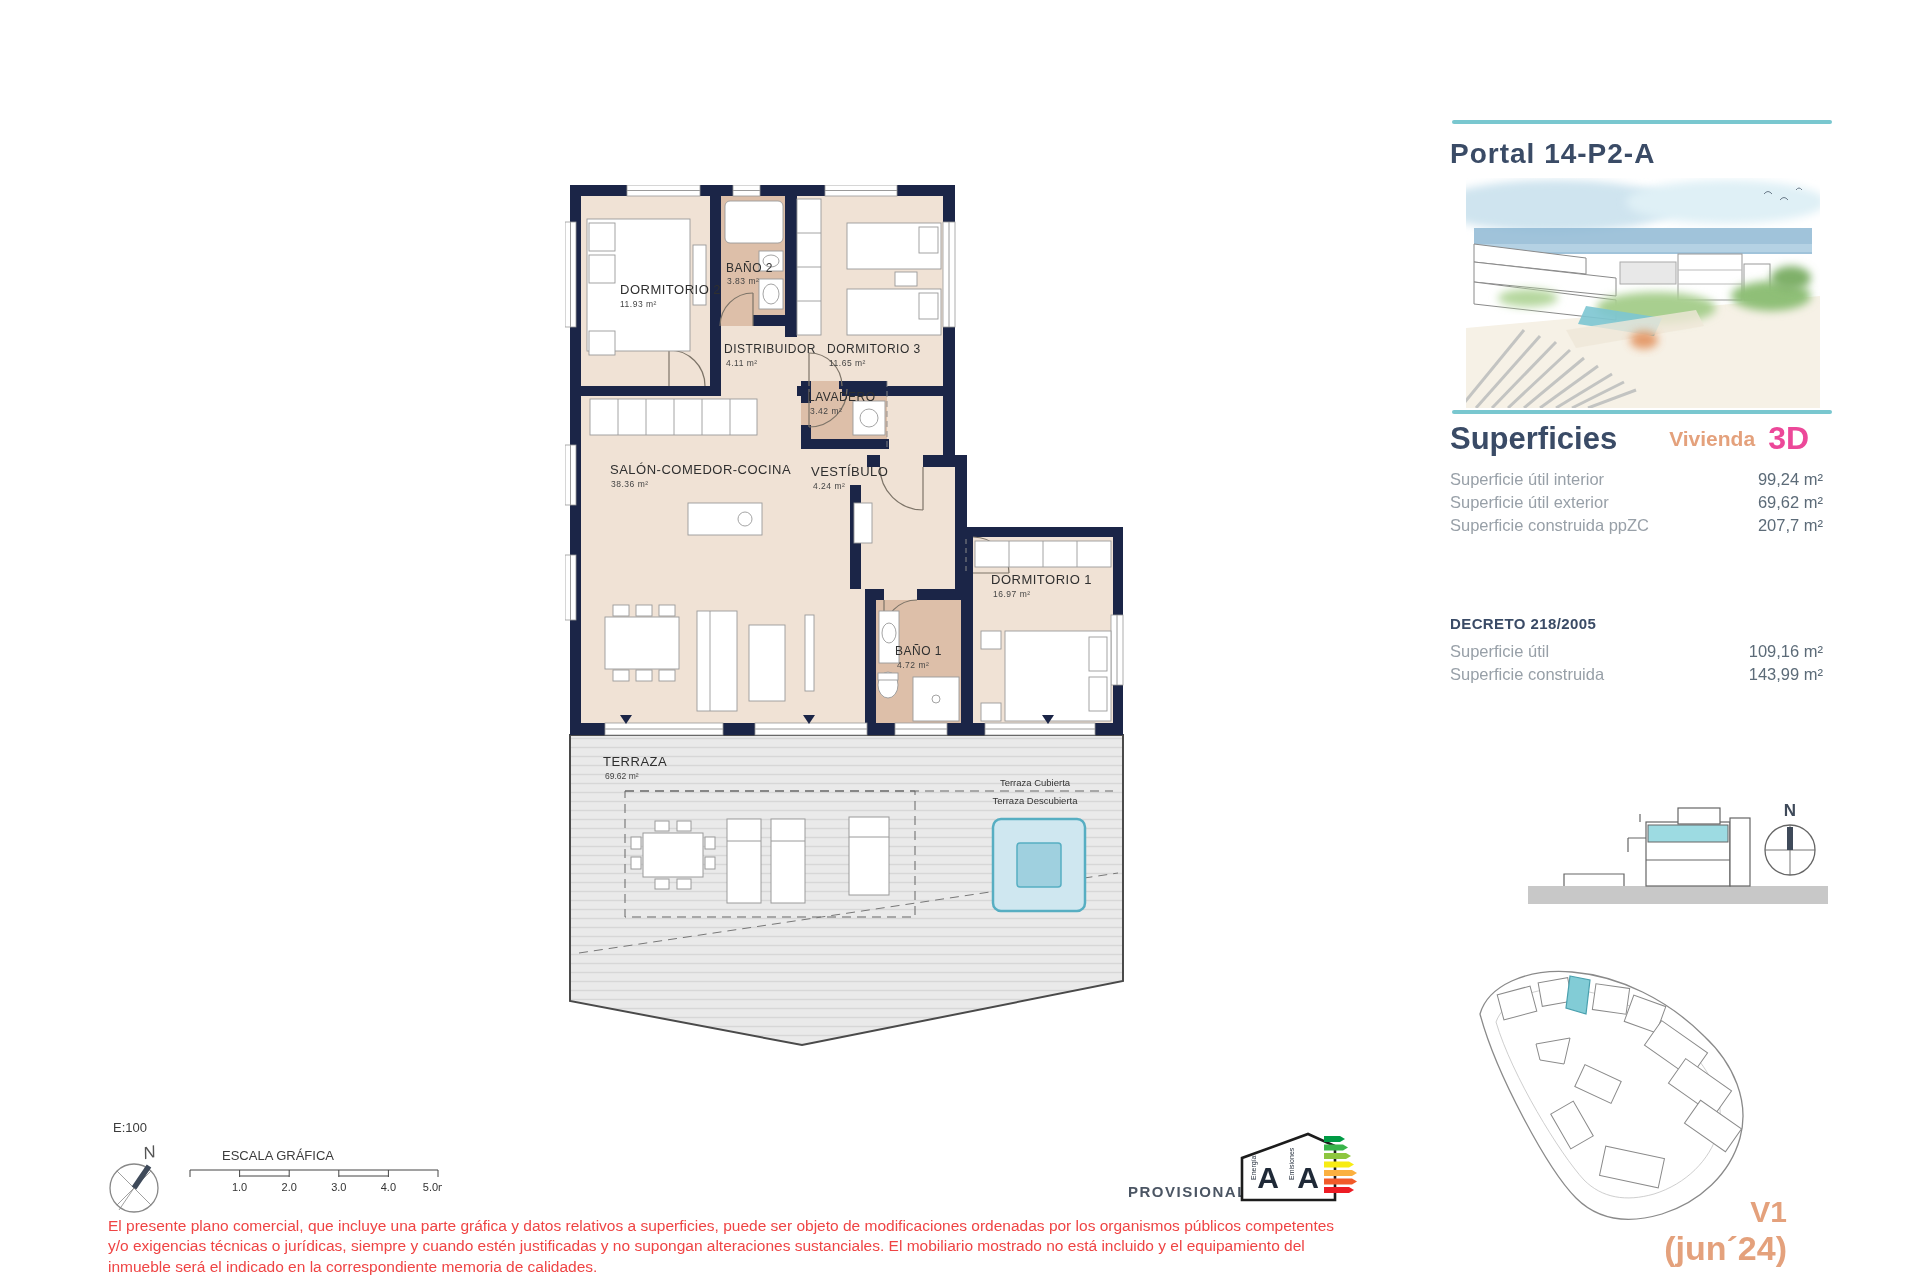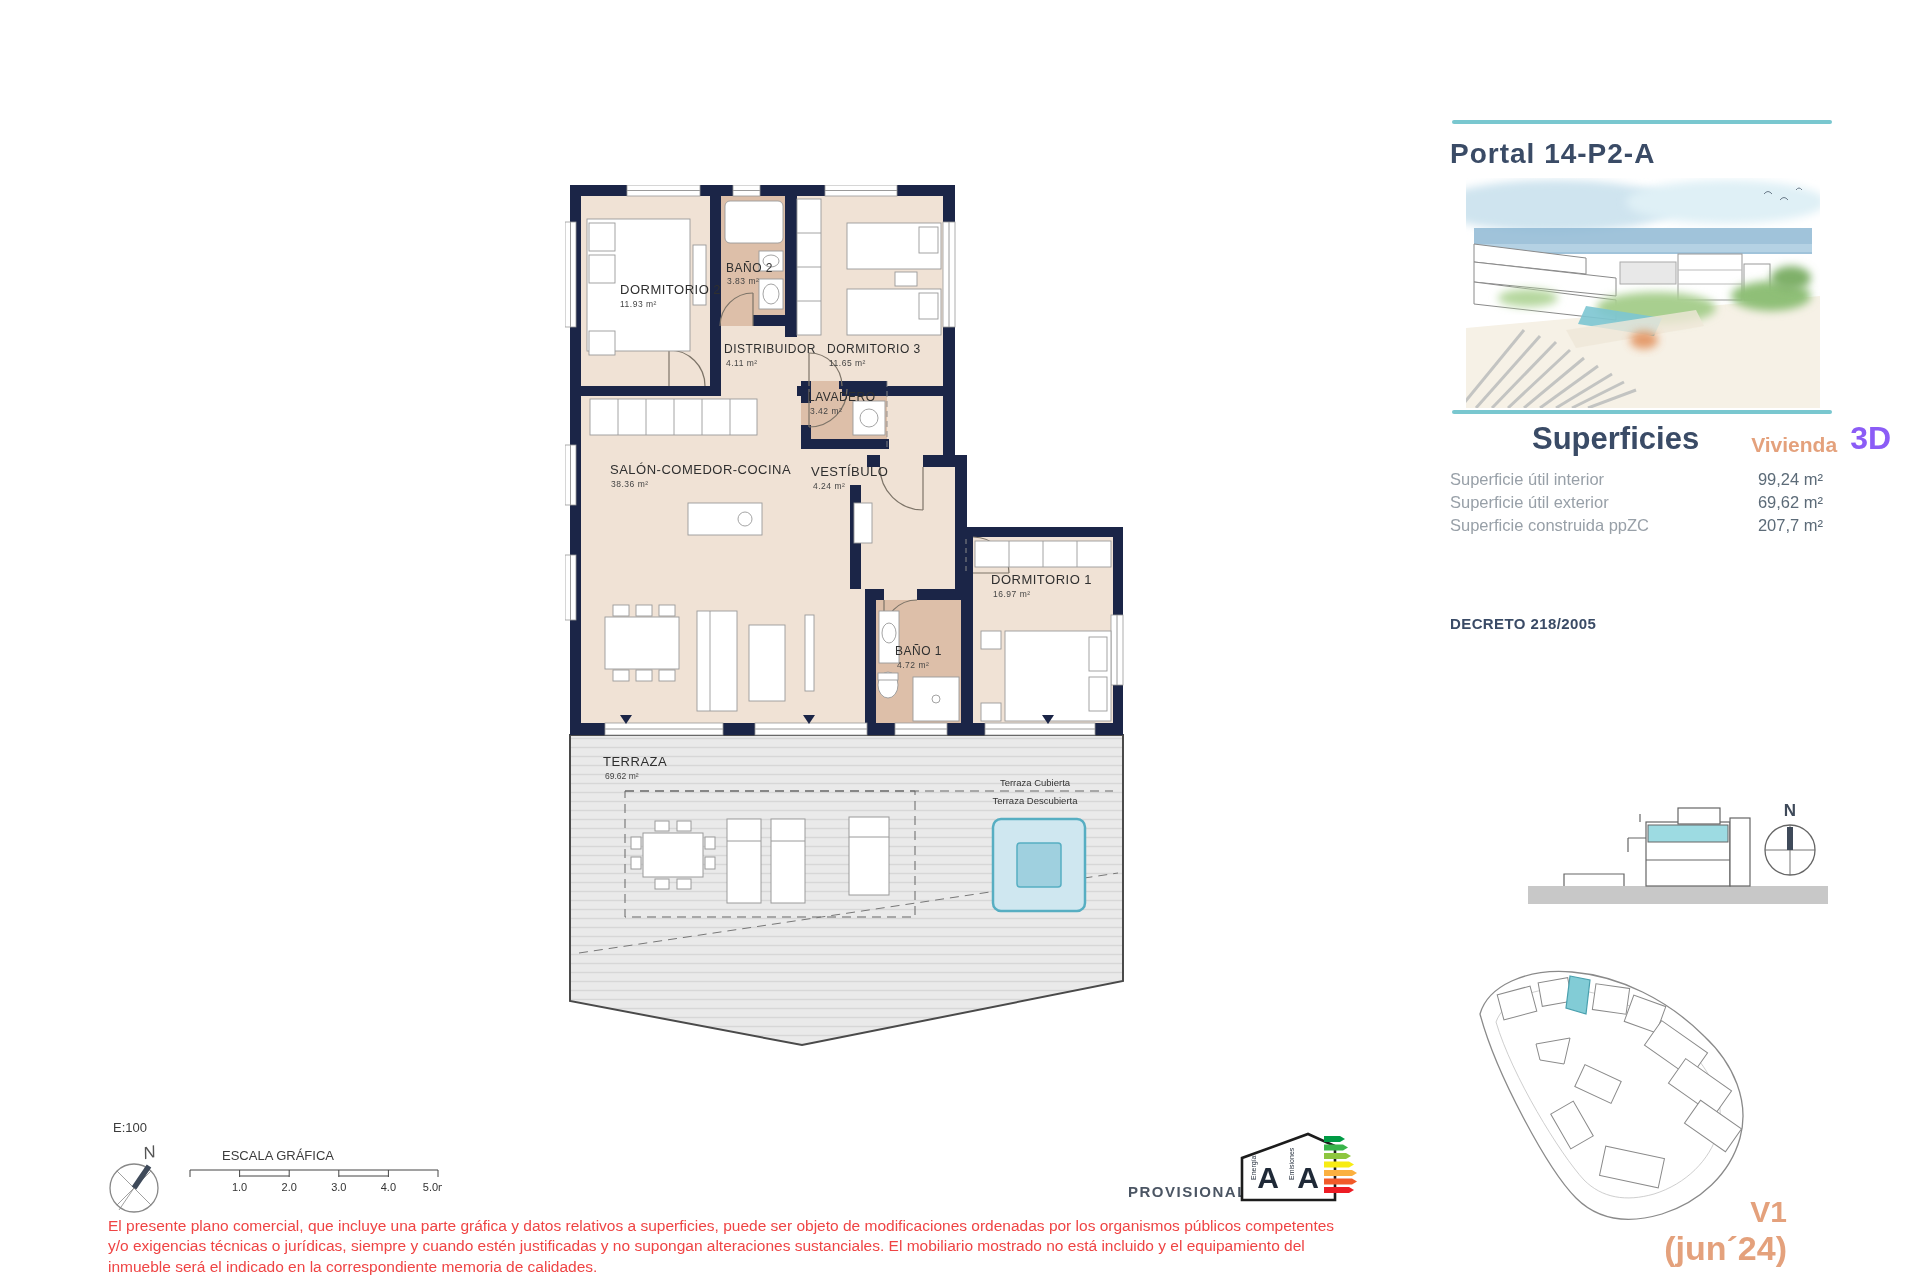--- a/index.html
+++ b/index.html
@@ -3,21 +3,21 @@
 <meta charset="utf-8">
 <style>
   html,body{margin:0;padding:0;background:#ffffff;}
   .page{position:relative;width:1920px;height:1280px;background:#ffffff;overflow:hidden;
         font-family:"Liberation Sans", sans-serif;color:#3a4b66;}
   .abs{position:absolute;}
   .teal-rule{height:4px;background:#79c7cf;border-radius:2px;}
   .title{font-size:28px;font-weight:bold;color:#3a4b66;letter-spacing:1px;}
   .sup-head{font-size:31px;font-weight:bold;color:#3a4b66;}
   .viv{font-size:21px;font-weight:bold;color:#e4a17c;}
-  .viv3d{font-size:32px;font-weight:bold;color:#8b5cf6;}
+  .viv3d{font-size:32px;font-weight:bold;color:#ec4899;}
   .rowline{display:flex;justify-content:space-between;font-size:16.5px;line-height:23px;align-items:center;}
   .rowline .lbl{color:#98a0a8;}
   .rowline .val{color:#5c6b78;}
   .decreto{font-size:15px;font-weight:bold;color:#3a4b66;letter-spacing:.4px;}
   .provisional{font-size:15px;font-weight:bold;color:#4b5563;letter-spacing:1.5px;}
   .disclaimer{font-size:15.5px;line-height:1.32;color:#ef4444;}
   .scale-note{font-size:13px;color:#3c3c3c;}
   .version{text-align:right;color:#e4a17c;font-weight:bold;}
   .version .v1{font-size:30px;line-height:32px;}
   .version .vdate{font-size:34px;line-height:40px;}
@@ -292,21 +292,21 @@
       <line x1="58" y1="230" x2="118" y2="180"></line>
         <line x1="74" y1="230" x2="132" y2="188"></line>
       <line x1="90" y1="230" x2="146" y2="196"></line>
         <line x1="106" y1="230" x2="158" y2="204"></line>
       <line x1="122" y1="230" x2="170" y2="212"></line>
     </g>
   </svg>
 
   <div class="abs teal-rule" style="left:1452px;top:410px;width:380px;"></div>
 
-  <div class="abs" style="left:1532px;top:420px;width:385px;display:flex;align-items:flex-end;">
+  <div class="abs" style="left:1450px;top:420px;width:385px;display:flex;align-items:center;">
     <span class="sup-head">Superficies</span>
     <span class="viv" style="margin-left:52px;">Vivienda</span>
     <span class="viv3d" style="margin-left:13px;">3D</span>
   </div>
 
   <div class="abs" style="left:1450px;top:468px;width:373px;">
     <div class="rowline">
       <span class="lbl">Superficie útil interior</span>
       <span class="val">99,24 m²</span>
     </div>
@@ -314,20 +314,30 @@
       <span class="lbl">Superficie útil exterior</span>
       <span class="val">69,62 m²</span>
     </div>
     <div class="rowline">
       <span class="lbl">Superficie construida ppZC</span>
       <span class="val">207,7 m²</span>
     </div>
   </div>
 
   <div class="abs decreto" style="left:1450px;top:615px;">DECRETO 218/2005</div>
+  <div class="abs" style="left:1450px;top:640px;width:373px;">
+    <div class="rowline">
+      <span class="lbl">Superficie útil</span>
+      <span class="val">109,16 m²</span>
+    </div>
+    <div class="rowline">
+      <span class="lbl">Superficie construida</span>
+      <span class="val">143,99 m²</span>
+    </div>
+  </div>
 
   <svg class="abs" style="left:1528px;top:792px;" width="305" height="118" viewBox="0 0 305 118">
     <polygon points="0,94 300,94 300,112 0,112" fill="#c8c8c8"></polygon>
     <g fill="none" stroke="#666" stroke-width="1.2">
       <path d="M36,94 L36,82 L96,82 L96,94"></path>
       <rect x="118" y="30" width="84" height="64" fill="#ffffff"></rect>
       <rect x="150" y="16" width="42" height="16" fill="#ffffff"></rect>
       <rect x="202" y="26" width="20" height="68" fill="#ffffff"></rect>
       <line x1="118" y1="68" x2="202" y2="68"></line>
       <path d="M100,46 L118,46 M100,46 L100,60"></path>

